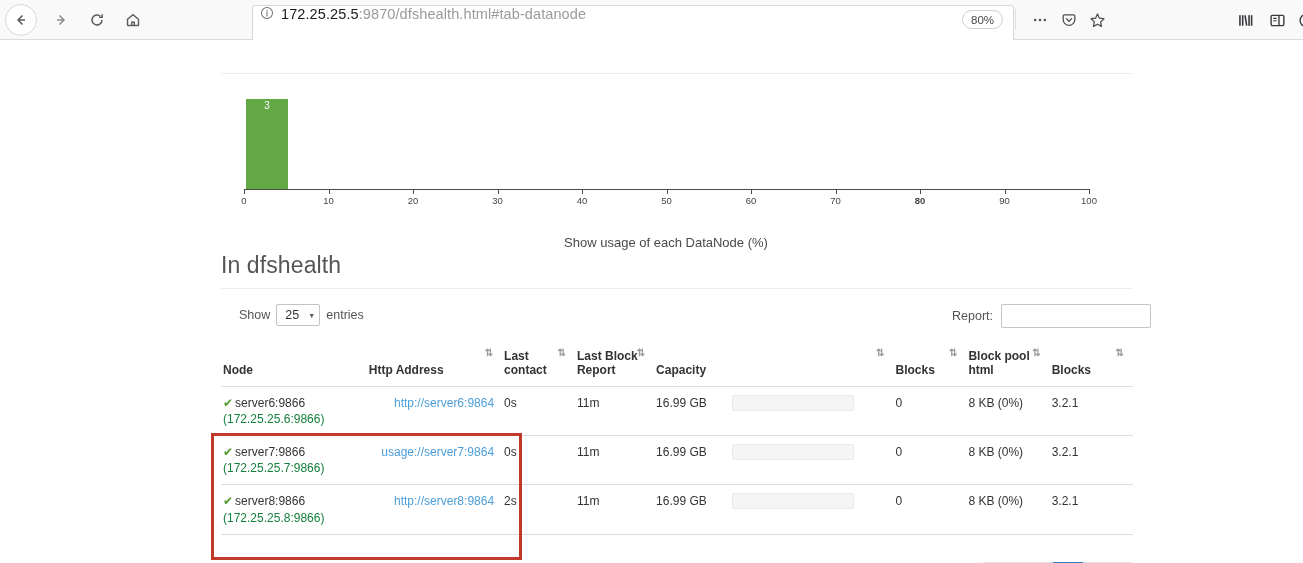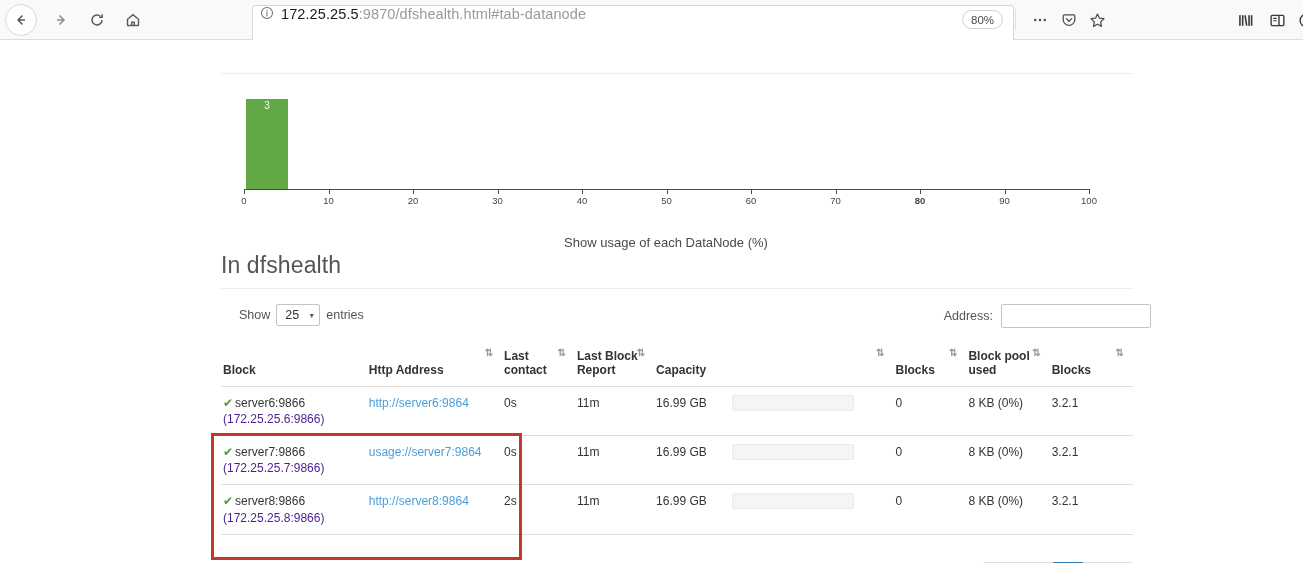--- a/index.html
+++ b/index.html
@@ -186,30 +186,30 @@
     line-height: 1;
   }
   #dn-table td {
     padding: 8px 8px 8px 2px;
     border-bottom: 1px solid #dddddd;
     vertical-align: top;
     line-height: 1.35;
     font-size: 12px;
   }
   .col-node     { width: 140px; }
-  .col-http     { width: 130px; }
+  .col-http     { width: 130px; text-align: right; }
   .col-contact  { width: 70px;  }
   .col-lbr      { width: 76px;  }
   .col-capacity { width: 230px; }
   .col-blocks   { width: 70px;  }
   .col-bpu      { width: 80px;  }
   .col-version  { width: 80px;  }
 
   .check-icon { color: #4f9c2f; font-size: 12px; margin-right: 2px; }
-  .node-addr { color: #4c1d95; }
+  .node-addr { color: #15803d; }
   .http-link { color: #4c9ed9; text-decoration: none; }
 
   .cap-cell { display: flex; align-items: center; }
   .cap-text { width: 68px; }
   .cap-bar {
     width: 122px; height: 16px;
     background: #f5f5f5;
     border: 1px solid #eaeaea;
     border-radius: 2px;
     overflow: hidden;
@@ -374,30 +374,30 @@
   <div id="table-controls">
     <div id="show-entries">
       <span>Show</span>
       <span id="entries-select">
         <span>25</span>
         <span id="entries-caret">▼</span>
       </span>
       <span>entries</span>
     </div>
     <div id="search-wrap">
-      <span>Address:</span>
+      <span>Report:</span>
       <input id="search-input" type="text" placeholder="" style="">
     </div>
   </div>
 
   <table id="dn-table">
     <thead>
       <tr>
         <th class="col-node">
-          <span>Block</span>
+          <span>Node</span>
         </th>
         <th class="col-http">
           <span class="sort-icon">⇅</span>
           <span>Http Address</span>
         </th>
         <th class="col-contact">
           <span class="sort-icon">⇅</span>
           <span>Last contact</span>
         </th>
         <th class="col-lbr">
@@ -407,21 +407,21 @@
         <th class="col-capacity">
           <span class="sort-icon">⇅</span>
           <span>Capacity</span>
         </th>
         <th class="col-blocks">
           <span class="sort-icon">⇅</span>
           <span>Blocks</span>
         </th>
         <th class="col-bpu">
           <span class="sort-icon">⇅</span>
-          <span>Block pool used</span>
+          <span>Block pool html</span>
         </th>
         <th class="col-version">
           <span class="sort-icon">⇅</span>
           <span>Blocks</span>
         </th>
       </tr>
     </thead>
     <tbody id="table-body">
         <tr>
           <td class="col-node"><span class="check-icon">✔</span><span>server6:9866</span><br><span class="node-addr">(172.25.25.6:9866)</span></td>

